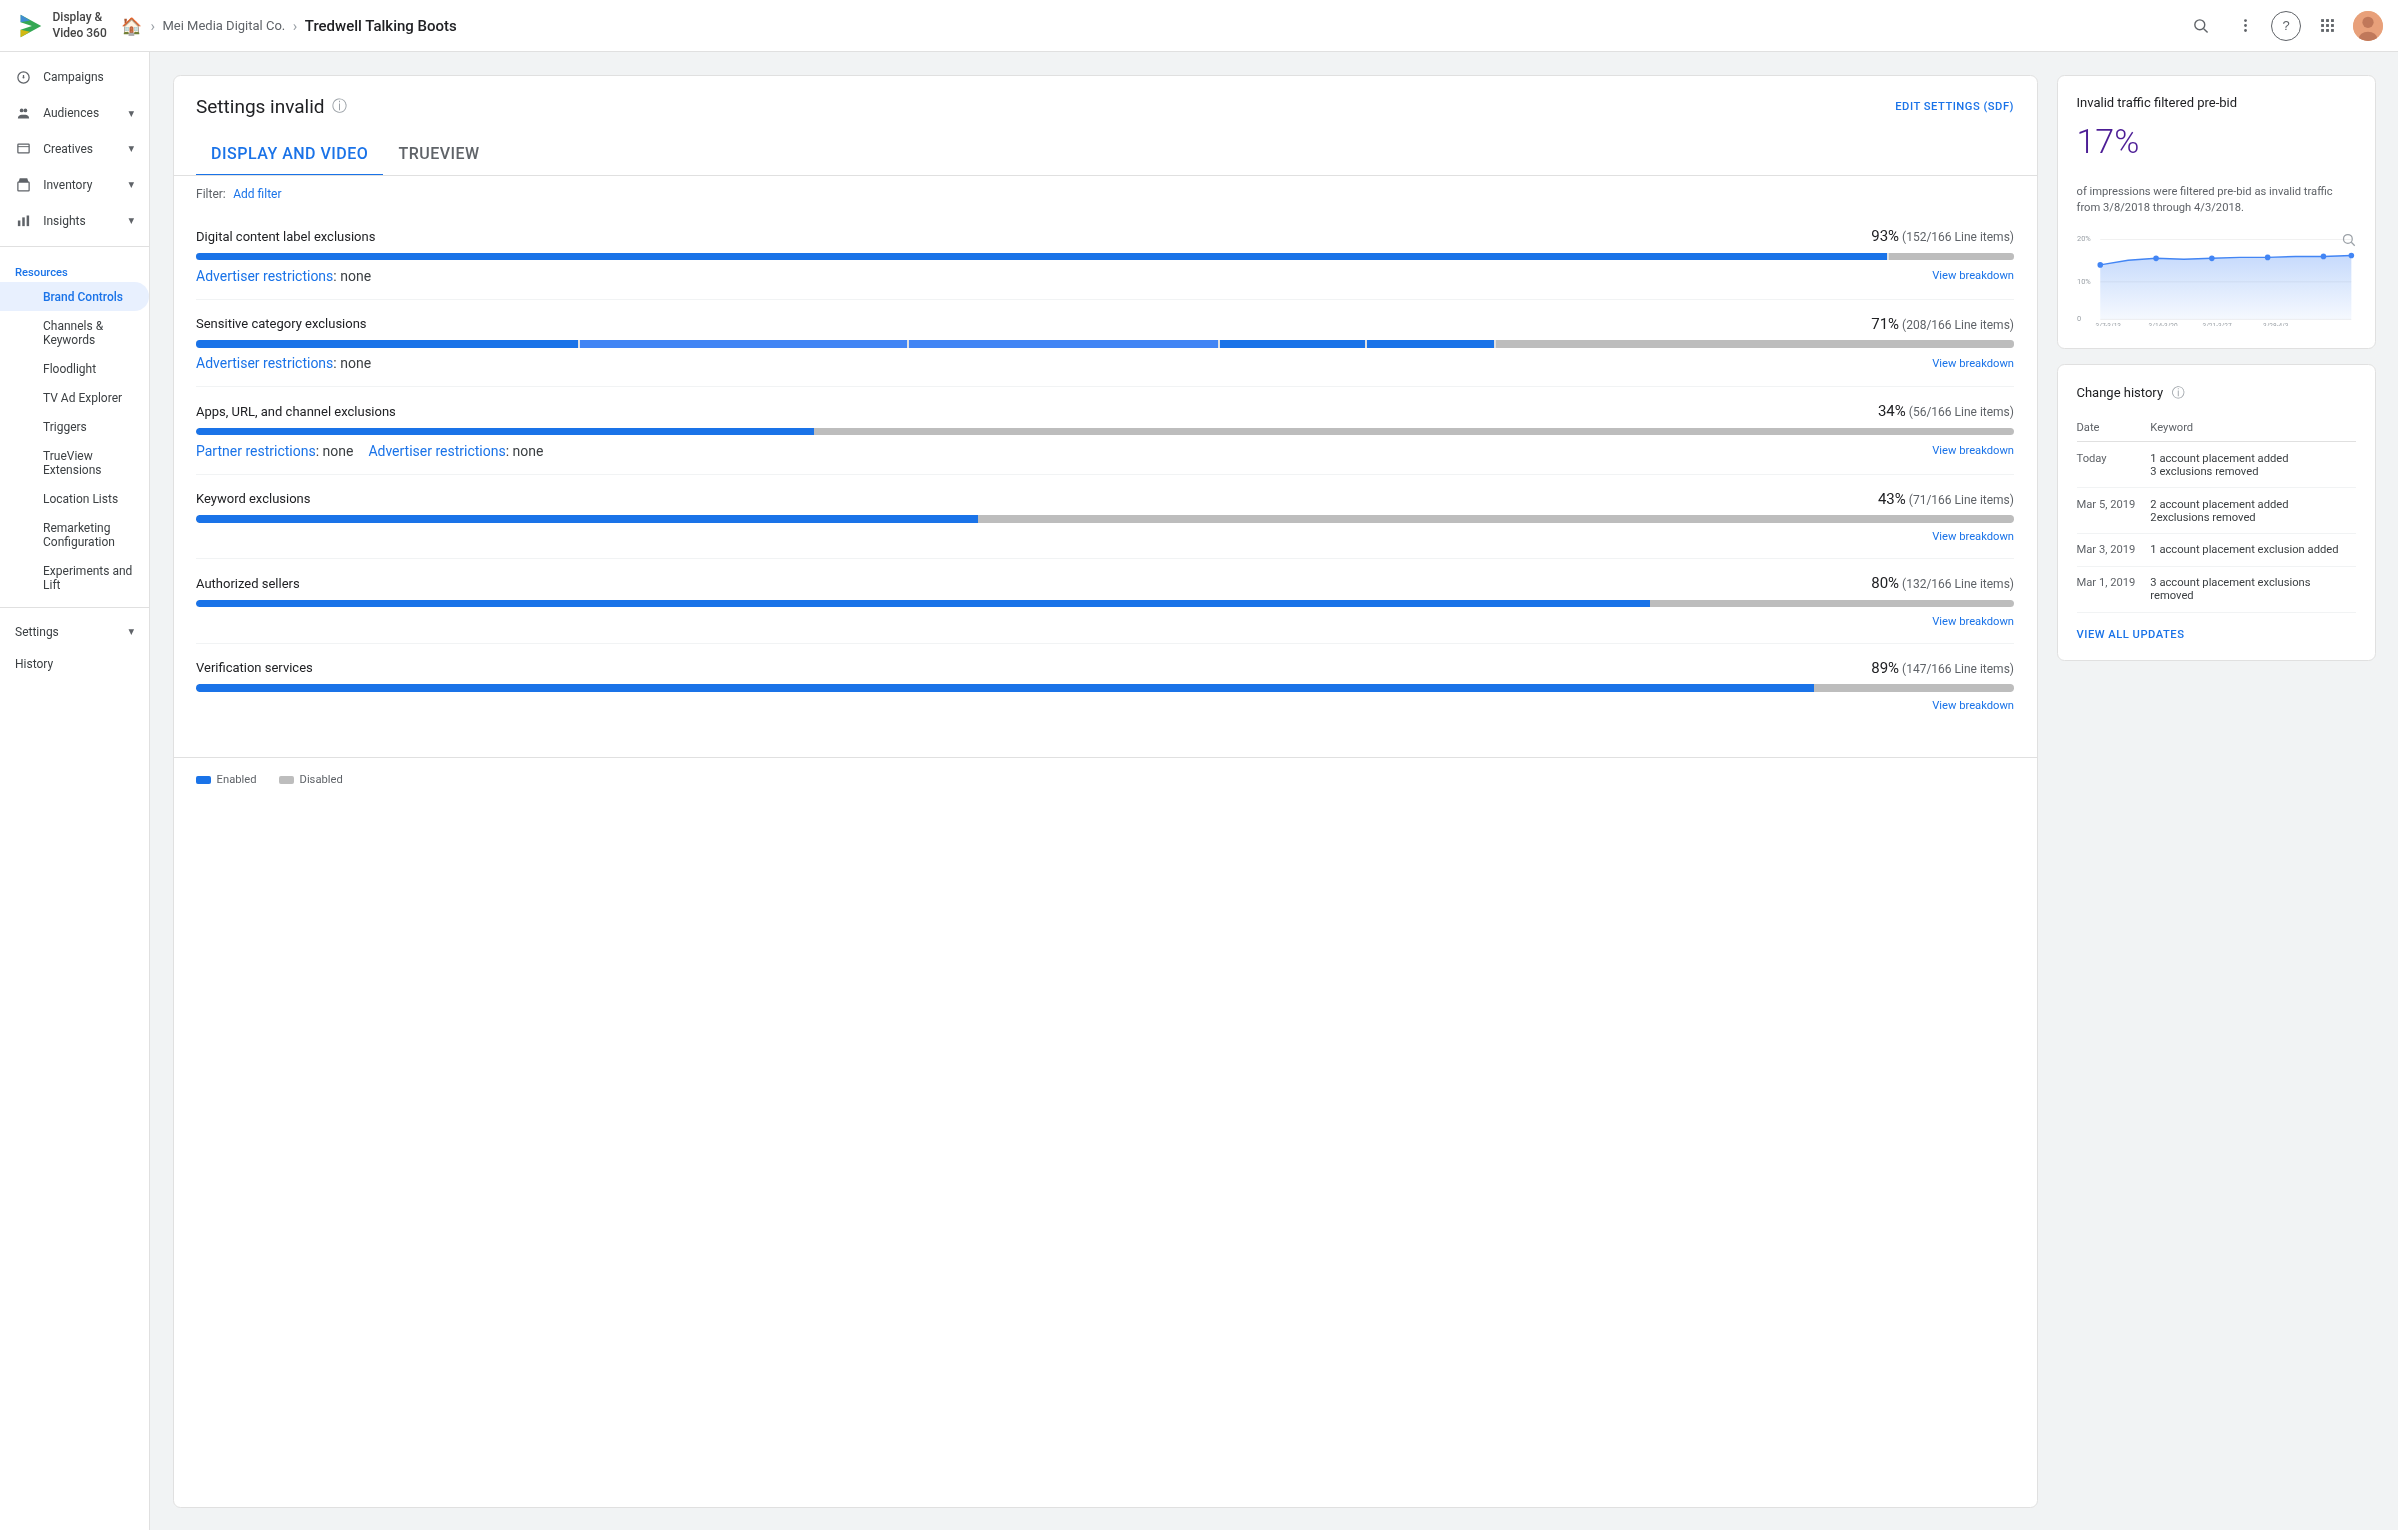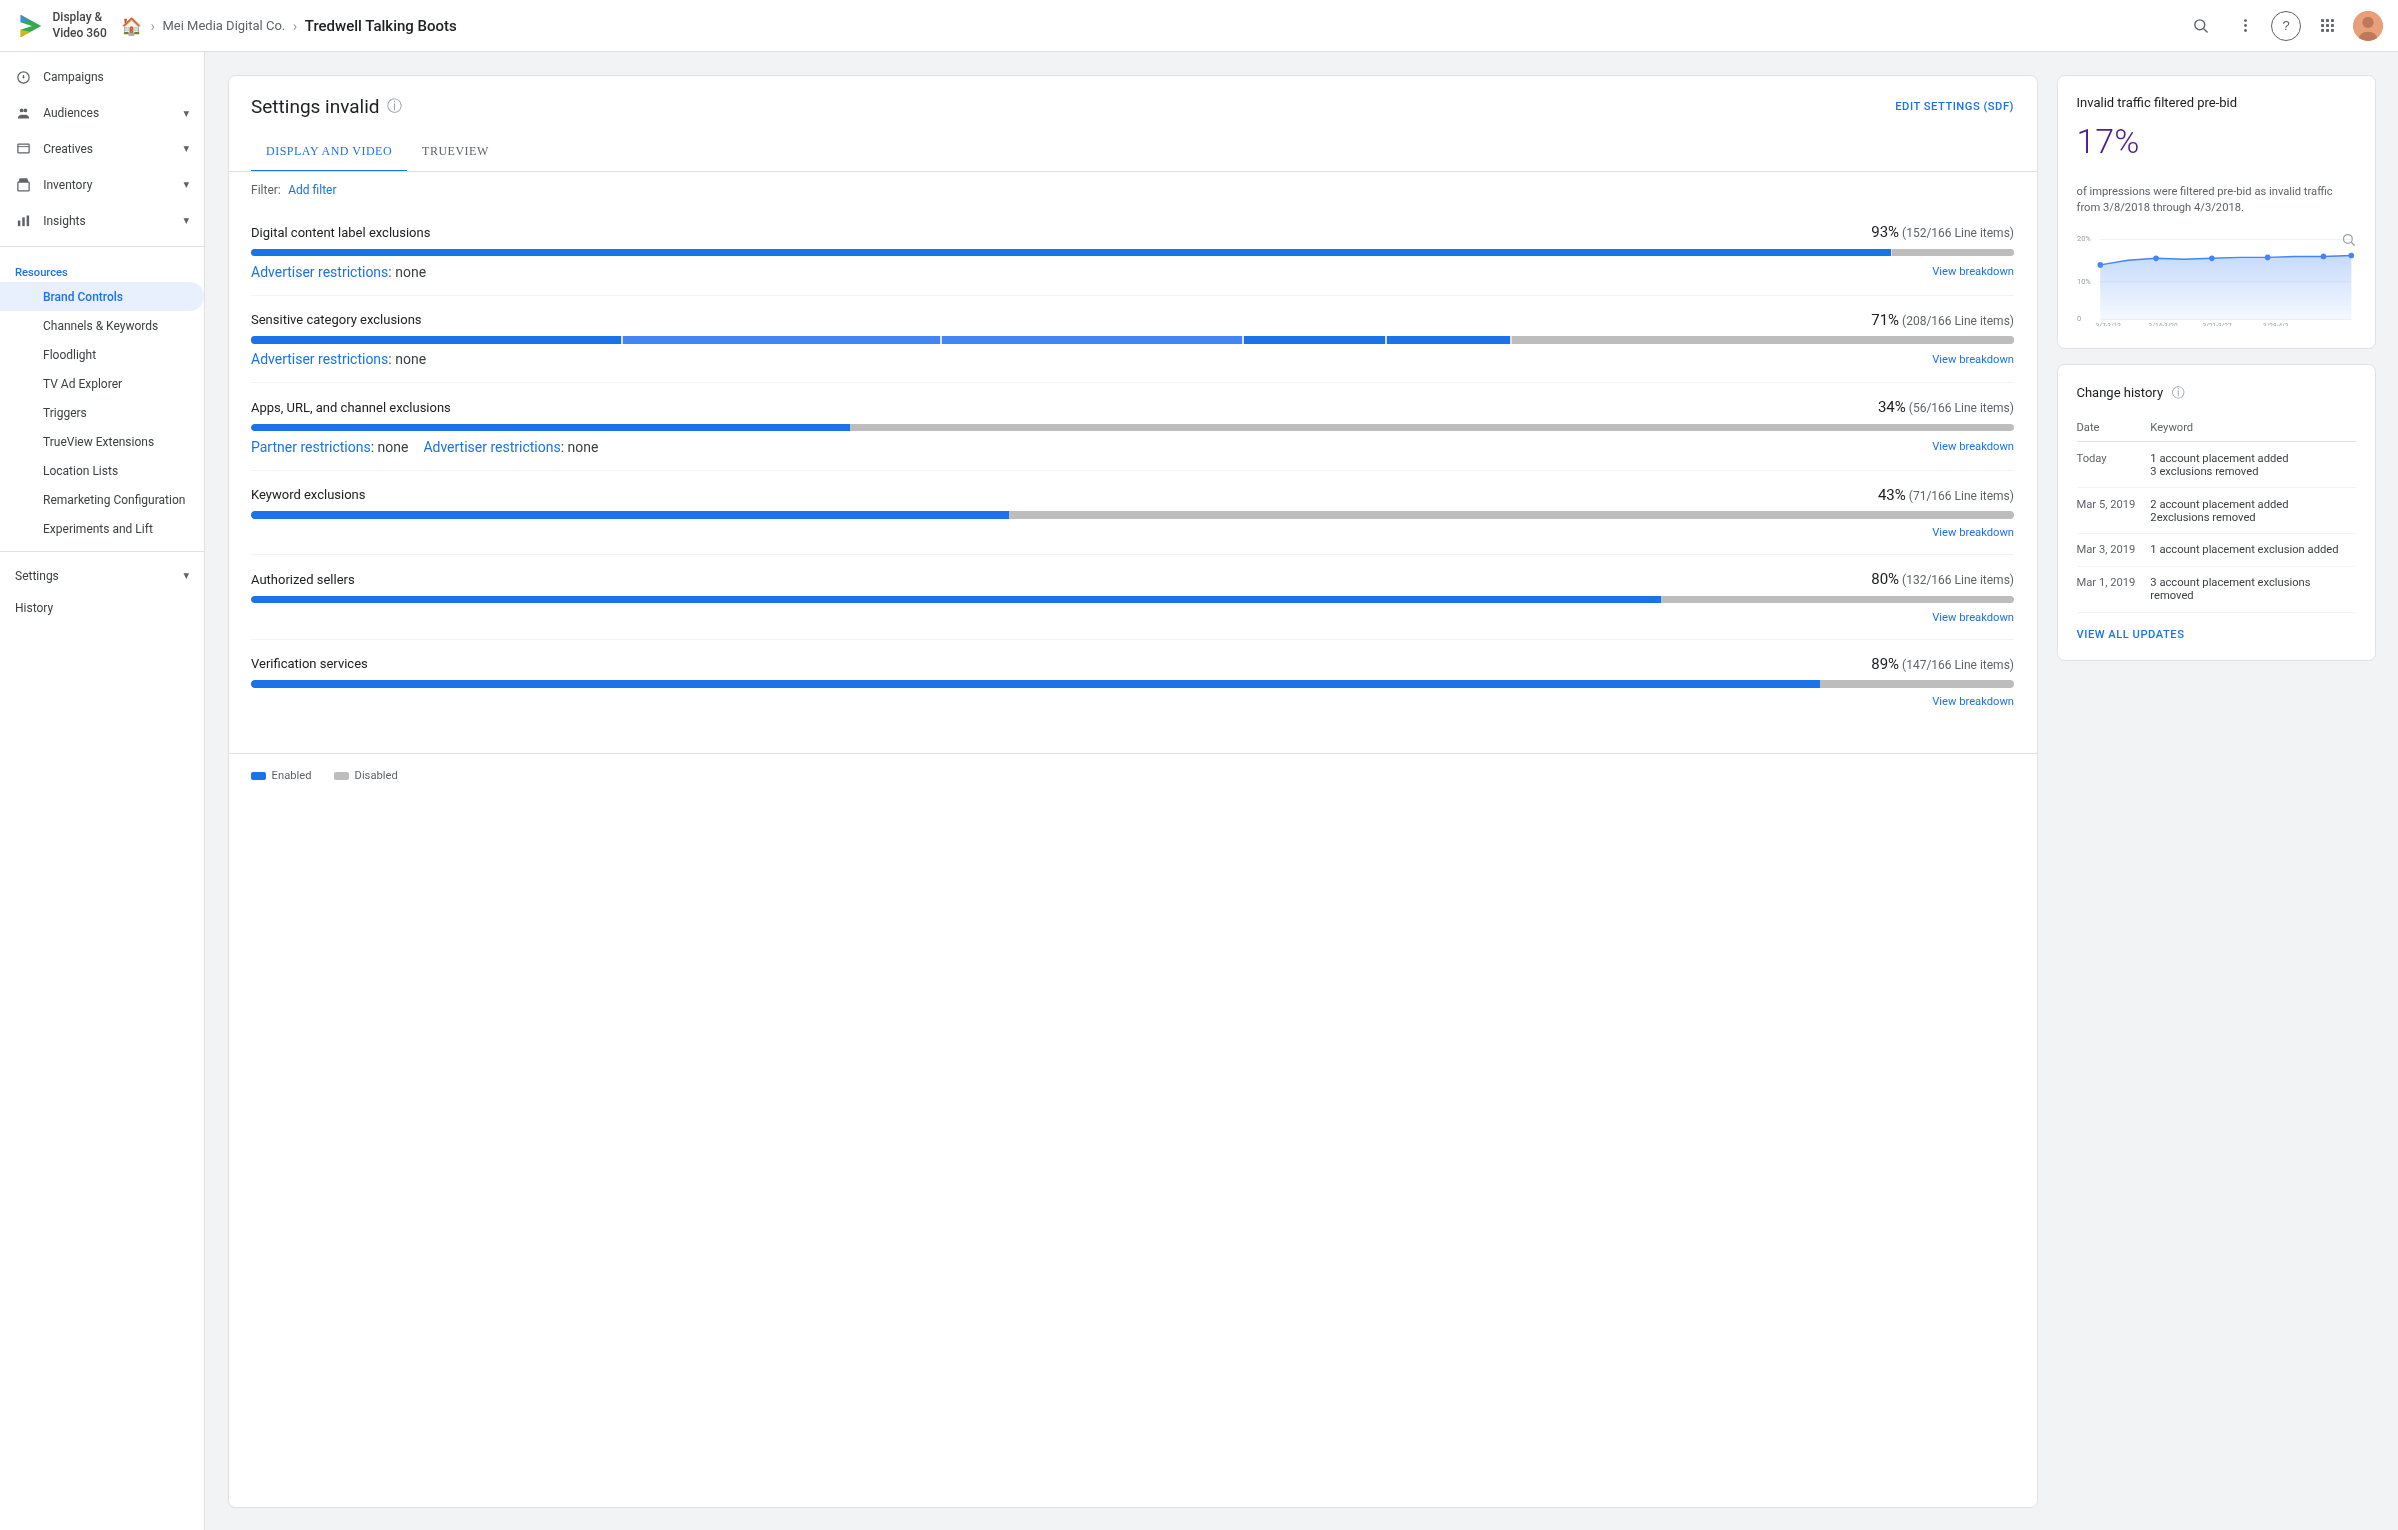--- a/index.html
+++ b/index.html
@@ -16,41 +16,41 @@
     .breadcrumb-item { color: #5f6368; font-size: 13px; cursor: pointer; }
     .breadcrumb-item.active { color: #202124; font-weight: 500; font-size: 15px; }
     .header-actions { display: flex; align-items: center; gap: 7.5px; }
     .header-icon-btn { width: 37px; height: 37px; border-radius: 50%; border: none; background: transparent; cursor: pointer; display: flex; align-items: center; justify-content: center; color: #5f6368; font-size: 17px; }
     .avatar { width: 30px; height: 30px; border-radius: 50%; background: #e8a87c; display: flex; align-items: center; justify-content: center; overflow: hidden; cursor: pointer; }
 
     
     .main-layout { display: flex; flex: 1; overflow: hidden; }
 
     
-    .sidebar { width: 205px; background: #fff; border-right: 0.9px solid #e0e0e0; overflow-y: auto; flex-shrink: 0; padding-top: 7.5px; }
+    .sidebar { width: 150px; background: #fff; border-right: 0.9px solid #e0e0e0; overflow-y: auto; flex-shrink: 0; padding-top: 7.5px; }
     .sidebar-item { display: flex; align-items: center; padding: 9.4px 15px; cursor: pointer; color: #3c4043; font-size: 12px; gap: 11.2px; position: relative; }
     .sidebar-item .icon { width: 17px; height: 17px; display: flex; align-items: center; justify-content: center; color: #5f6368; font-size: 15px; flex-shrink: 0; }
     .sidebar-item .chevron { margin-left: auto; font-size: 11.2px; color: #5f6368; }
     .sidebar-section-label { font-size: 11.2px; font-weight: 500; color: #1a73e8; padding: 11.2px 15px 3.7px; text-transform: none; }
     .sidebar-sub-item { padding: 7.5px 15px 7.5px 43px; cursor: pointer; color: #3c4043; font-size: 12px; }
     .sidebar-sub-item.active { background: #e8f0fe; color: #1a73e8; font-weight: 500; border-radius: 0 22.5px 22.5px 0; }
     .sidebar-divider { border: none; border-top: 0.9px solid #e0e0e0; margin: 7.5px 0; }
 
     
     .content-area { flex: 1; overflow-y: auto; padding: 22.5px; display: flex; gap: 19px; }
 
     
     .settings-card { flex: 1; background: #fff; border-radius: 7.5px; border: 0.9px solid #e0e0e0; padding: 0; min-width: 0; }
     .settings-header { display: flex; align-items: center; justify-content: space-between; padding: 19px 22.5px 0; }
     .settings-title { font-size: 19px; color: #202124; font-weight: 400; display: flex; align-items: center; gap: 7.5px; }
     .edit-btn { color: #1a73e8; font-size: 11.2px; font-weight: 500; text-transform: uppercase; cursor: pointer; letter-spacing: 0.5px; }
 
     
     .tabs { display: flex; border-bottom: 0.9px solid #e0e0e0; padding: 0 22.5px; margin-top: 15px; }
-    .tab { padding: 11.2px 15px; font-size: 12px; font-weight: 500; cursor: pointer; color: #5f6368; border-bottom: 1.9px solid transparent; text-transform: uppercase; letter-spacing: 0.5px; font-family: Liberation Serif, serif; }
+    .tab { padding: 11.2px 15px; font-size: 16px; font-weight: 500; cursor: pointer; color: #5f6368; border-bottom: 1.9px solid transparent; text-transform: uppercase; letter-spacing: 0.5px; }
     .tab.active { color: #1a73e8; border-bottom-color: #1a73e8; }
 
     
     .filter-bar { display: flex; align-items: center; padding: 11.2px 22.5px; gap: 7.5px; font-size: 12px; color: #5f6368; }
     .filter-add { color: #1a73e8; cursor: pointer; }
 
     
     .metrics-container { padding: 0 22.5px 22.5px; }
     .metric-row { padding: 15px 0; border-bottom: 0.9px solid #f1f3f4; }
     .metric-row:last-child { border-bottom: none; }

